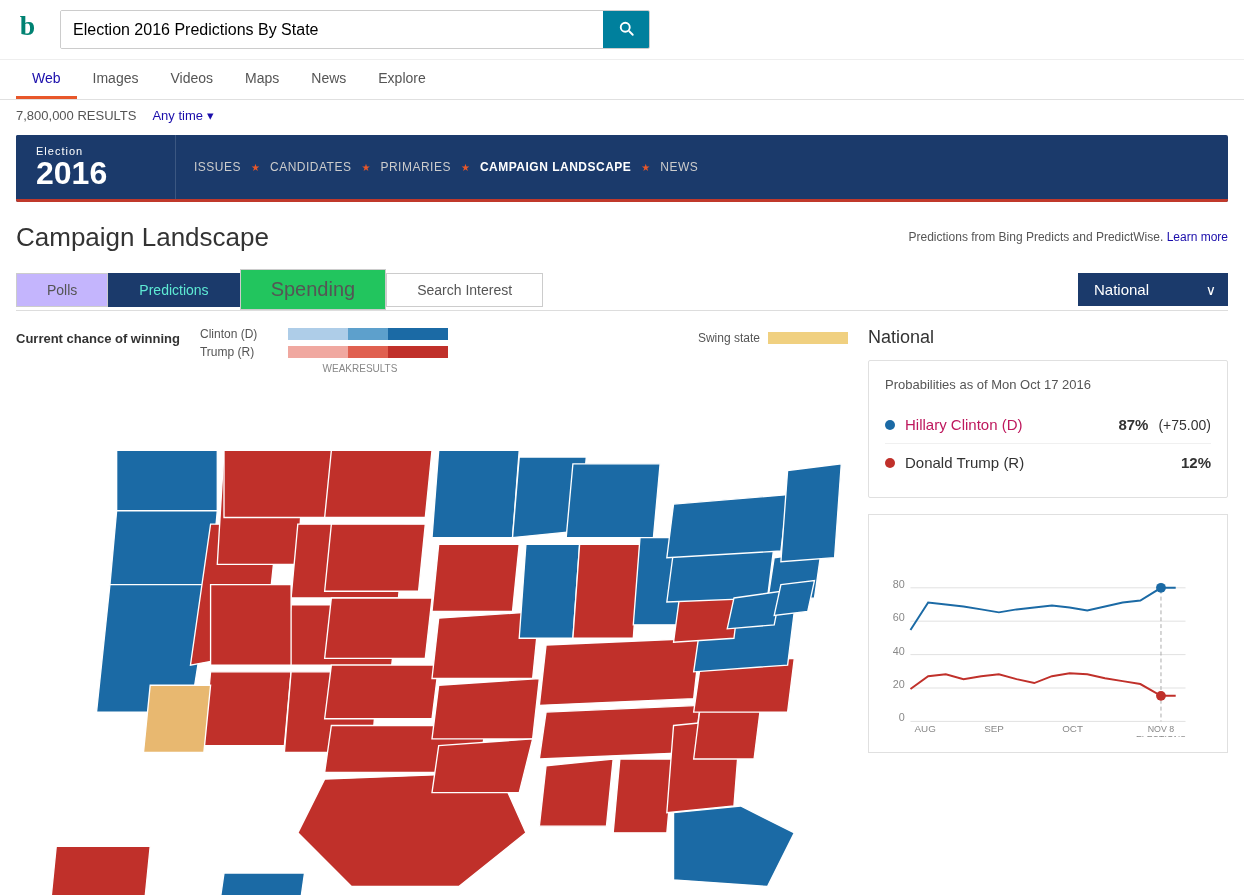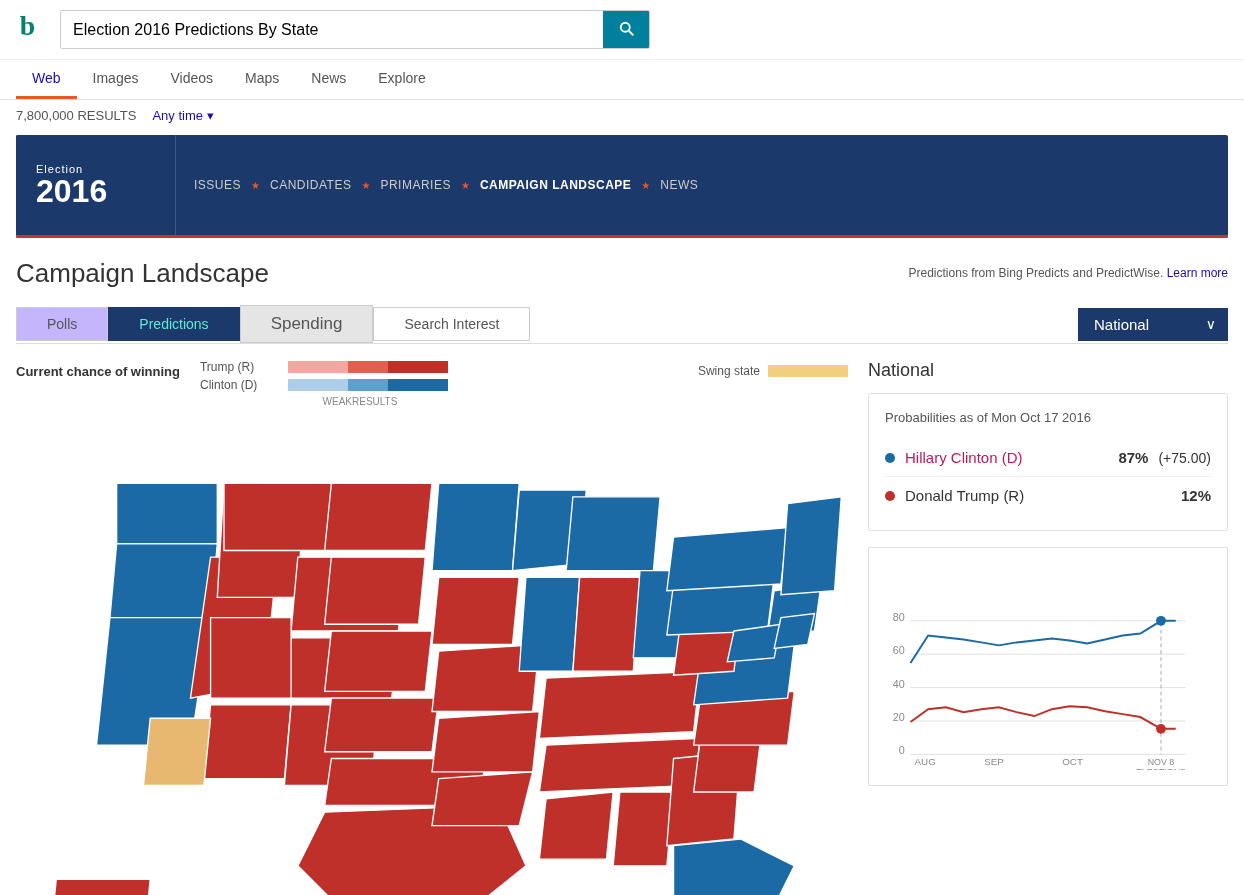--- a/index.html
+++ b/index.html
@@ -36,21 +36,21 @@
 <div style="padding:8px 16px;color:#555;font-size:13px;display:flex;align-items:center;gap:16px;">
   <span>7,800,000 RESULTS</span>
   <span style="color:#1a0dab;cursor:pointer;display:flex;align-items:center;gap:4px;">
     <span>Any time</span>
     <span>▾</span>
   </span>
 </div>
 
 <div style="background:#1b3a6b;margin:4px 16px;border-radius:2px;overflow:hidden;">
   <div style="display:flex;align-items:stretch;">
-    <div style="background:#1b3a6b;padding:28px 20px;min-width:160px;border-right:1px solid rgba(255,255,255,0.15);display:flex;flex-direction:column;justify-content:flex-start;">
+    <div style="background:#1b3a6b;padding:10px 20px;min-width:160px;border-right:1px solid rgba(255,255,255,0.15);display:flex;flex-direction:column;justify-content:flex-start;">
       <div style="color:#fff;font-size:11px;letter-spacing:1px;">Election</div>
       <div style="color:#fff;font-size:32px;font-weight:bold;line-height:1;">2016</div>
     </div>
     <div style="display:flex;align-items:center;flex:1;padding:0 8px;">
       <span style="color:#ccc;font-size:12px;letter-spacing:0.5px;padding:18px 10px;cursor:pointer;">ISSUES</span>
       <span style="color:#e8572a;font-size:10px;">★</span>
       <span style="color:#ccc;font-size:12px;letter-spacing:0.5px;padding:18px 10px;cursor:pointer;">CANDIDATES</span>
       <span style="color:#e8572a;font-size:10px;">★</span>
       <span style="color:#ccc;font-size:12px;letter-spacing:0.5px;padding:18px 10px;cursor:pointer;">PRIMARIES</span>
       <span style="color:#e8572a;font-size:10px;">★</span>
@@ -68,56 +68,56 @@
     <div style="font-size:26px;font-weight:300;color:#333;">Campaign Landscape</div>
     <div style="font-size:12px;color:#555;text-align:right;margin-top:8px;">
       <span>Predictions from Bing Predicts and PredictWise.</span>
       <a style="color:#1a0dab;text-decoration:none;">Learn more</a>
     </div>
   </div>
 
   <div style="display:flex;align-items:center;border-bottom:1px solid #ddd;margin-bottom:16px;">
     <button style="padding:8px 30px;border:1px solid #ccc;background:#c4b5fd;cursor:pointer;font-size:14px;color:#555;">Polls</button>
     <button style="padding:8px 30px;border:1px solid #1b3a6b;background:#1b3a6b;cursor:pointer;font-size:14px;color:#5eead4;">Predictions</button>
-    <button style="padding:8px 30px;border:1px solid #ccc;background:#e5e5e5;cursor:pointer;font-size:17px;color:#555;">Spending</button>
+    <button style="padding:8px 30px;border:1px solid #ccc;background:#22c55e;cursor:pointer;font-size:20px;color:#555;">Spending</button>
     <button style="padding:8px 30px;border:1px solid #ccc;background:#fff;cursor:pointer;font-size:14px;color:#555;">Search Interest</button>
     <div style="margin-left:auto;position:relative;">
       <select style="background:#1b3a6b;color:#fff;border:none;padding:8px 40px 8px 16px;font-size:15px;cursor:pointer;appearance:none;min-width:150px;outline:none;">
         <option>National</option>
       </select>
       <span style="position:absolute;right:12px;top:50%;transform:translateY(-50%);color:#fff;pointer-events:none;font-size:14px;">∨</span>
     </div>
   </div>
 
   <div style="display:flex;gap:20px;">
 
     <div style="flex:1;">
 
       <div style="display:flex;align-items:flex-start;gap:20px;margin-bottom:16px;">
         <div style="font-size:13px;color:#333;font-weight:bold;white-space:nowrap;padding-top:4px;">Current chance of winning</div>
         <div style="flex:1;">
+
+          <div style="display:flex;align-items:center;gap:8px;margin-bottom:4px;">
+            <span style="font-size:12px;color:#555;width:80px;">Clinton (D)</span>
+            <div style="display:flex;align-items:center;">
+              <div style="width:60px;height:12px;background:#aecde8;"></div>
+              <div style="width:40px;height:12px;background:#5da0cc;"></div>
+              <div style="width:60px;height:12px;background:#1b6aa5;"></div>
+            </div>
+          </div>
 
           <div style="display:flex;align-items:center;gap:8px;margin-bottom:4px;">
             <span style="font-size:12px;color:#555;width:80px;">Trump (R)</span>
             <div style="display:flex;align-items:center;">
               <div style="width:60px;height:12px;background:#f0a8a0;"></div>
               <div style="width:40px;height:12px;background:#e06050;"></div>
               <div style="width:60px;height:12px;background:#c0302a;"></div>
             </div>
           </div>
 
-          <div style="display:flex;align-items:center;gap:8px;margin-bottom:4px;">
-            <span style="font-size:12px;color:#555;width:80px;">Clinton (D)</span>
-            <div style="display:flex;align-items:center;">
-              <div style="width:60px;height:12px;background:#aecde8;"></div>
-              <div style="width:40px;height:12px;background:#5da0cc;"></div>
-              <div style="width:60px;height:12px;background:#1b6aa5;"></div>
-            </div>
-          </div>
-
           <div style="display:flex;justify-content:center;font-size:10px;color:#888;width:160px;margin-left:80px;">
             <span>WEAK</span>
             <span>RESULTS</span>
           </div>
         </div>
 
         <div style="display:flex;align-items:center;gap:8px;padding-top:4px;">
           <span style="font-size:12px;color:#555;">Swing state</span>
           <div style="width:80px;height:12px;background:#f0d080;"></div>
         </div>

